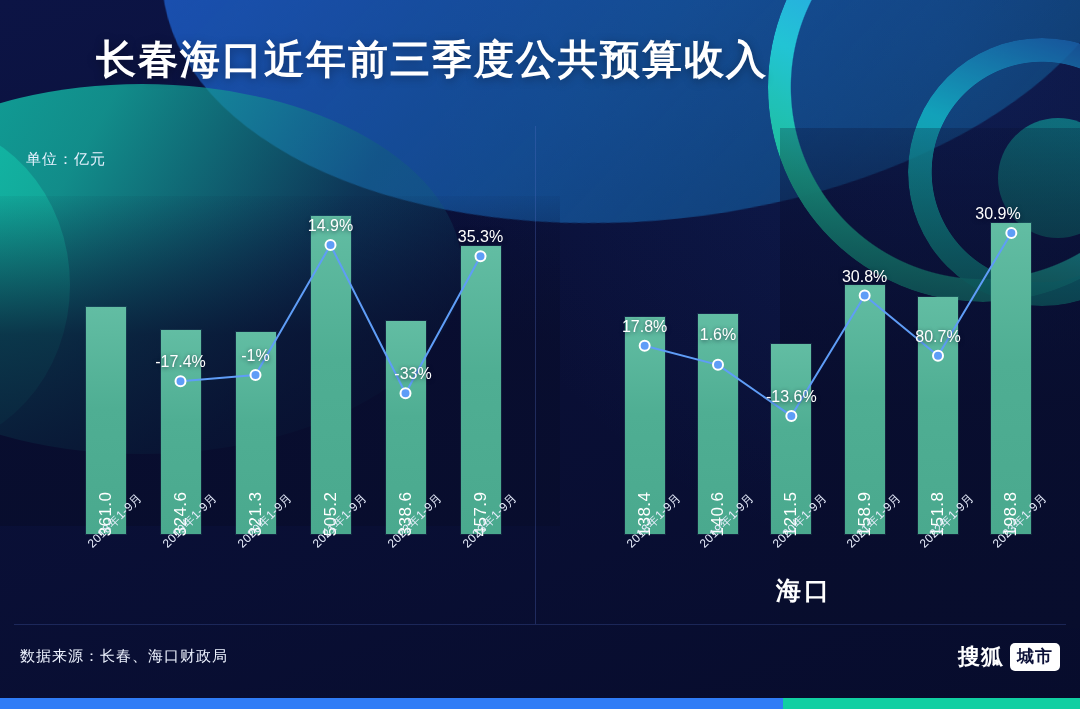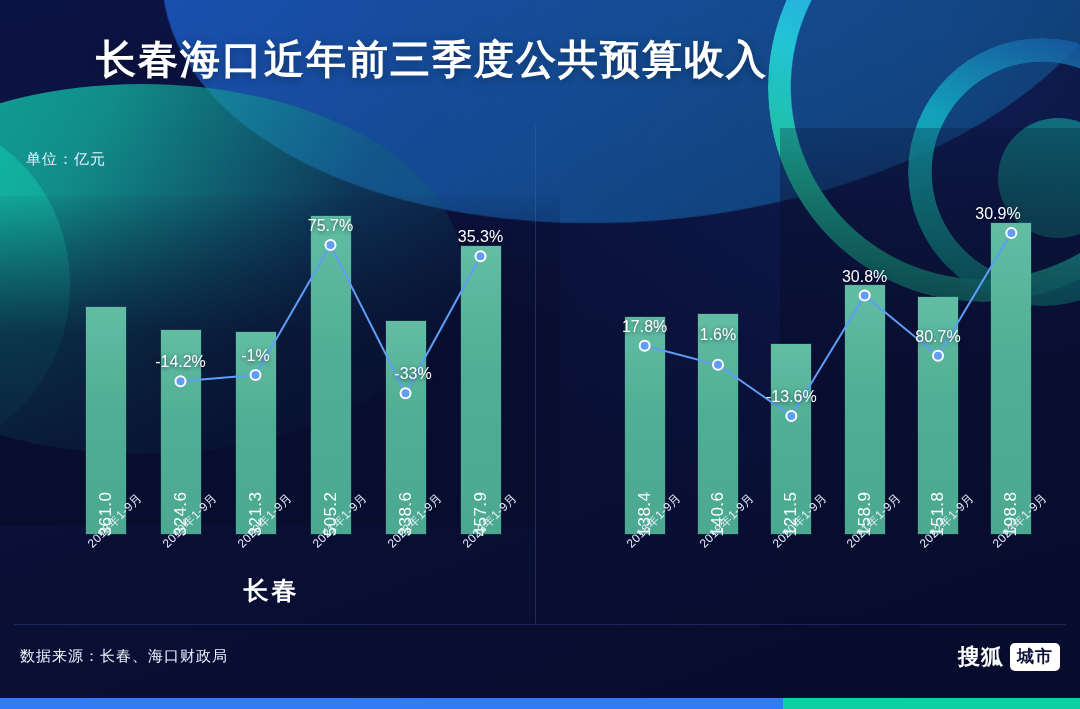--- a/index.html
+++ b/index.html
@@ -214,35 +214,34 @@
             </div>
           </div>
         <svg class="lineover" width="528" height="352">
             <path d="M 172.5 199.2 L 247.5 193.0 L 322.5 63.0 L 397.5 211.2 L 472.5 74.2" fill="none" stroke="#5f9df7" stroke-width="2" stroke-linejoin="round"></path>
             <circle cx="172.5" cy="199.17801296799828" r="5" fill="#5f9df7" stroke="#ffffff" stroke-width="2"></circle>
             <circle cx="247.5" cy="192.99168374816986" r="5" fill="#5f9df7" stroke="#ffffff" stroke-width="2"></circle>
             <circle cx="322.5" cy="62.96401589625603" r="5" fill="#5f9df7" stroke="#ffffff" stroke-width="2"></circle>
             <circle cx="397.5" cy="211.16571428571427" r="5" fill="#5f9df7" stroke="#ffffff" stroke-width="2"></circle>
             <circle cx="472.5" cy="74.17714285714288" r="5" fill="#5f9df7" stroke="#ffffff" stroke-width="2"></circle>
           </svg>
-      <div class="pct" style="left: 172.5px; top: 189.178px;">-14.2%</div>
+      <div class="pct" style="left: 172.5px; top: 189.178px;">-17.4%</div>
           <div class="pct" style="left: 247.5px; top: 182.992px;">-1%</div>
-          <div class="pct" style="left: 322.5px; top: 52.964px;">75.7%</div>
+          <div class="pct" style="left: 322.5px; top: 52.964px;">14.9%</div>
           <div class="pct" style="left: 405px; top: 201.166px;">-33%</div>
           <div class="pct" style="left: 472.5px; top: 64.1771px;">35.3%</div>
         </div>
       <div class="xlabels">
           <div class="xlab" style="left: 75.5px;">2018年1-9月</div>
           <div class="xlab" style="left: 150.5px;">2019年1-9月</div>
           <div class="xlab" style="left: 225.5px;">2020年1-9月</div>
           <div class="xlab" style="left: 300.5px;">2021年1-9月</div>
           <div class="xlab" style="left: 375.5px;">2022年1-9月</div>
           <div class="xlab" style="left: 450.5px;">2023年1-9月</div>
         </div>
-      <div class="panelname">长春</div>
     </div>
 
     <div class="panel right" id="panel-1">
       <div class="plot">
         <div class="bars">
             <div class="barslot" style="left: 88.6667px; width: 40px; height: 352px;">
               <div class="bar" style="height: 217px;">
                 <div class="barval">138.4</div>
               </div>
             </div>
@@ -289,20 +288,21 @@
           <div class="pct" style="left: 462px; top: 40.9884px;">30.9%</div>
         </div>
       <div class="xlabels">
           <div class="xlab" style="left: 86.6667px;">2018年1-9月</div>
           <div class="xlab" style="left: 160px;">2019年1-9月</div>
           <div class="xlab" style="left: 233.333px;">2020年1-9月</div>
           <div class="xlab" style="left: 306.667px;">2021年1-9月</div>
           <div class="xlab" style="left: 380px;">2022年1-9月</div>
           <div class="xlab" style="left: 453.333px;">2023年1-9月</div>
         </div>
+      <div class="panelname">海口</div>
     </div>
   </div>
 
   <div class="footer">
     <div class="fdiv"></div>
     <div class="source">数据来源：长春、海口财政局</div>
     <div class="logo">
       <span class="l1">搜狐</span>
       <span class="l2">城市</span>
     </div>

